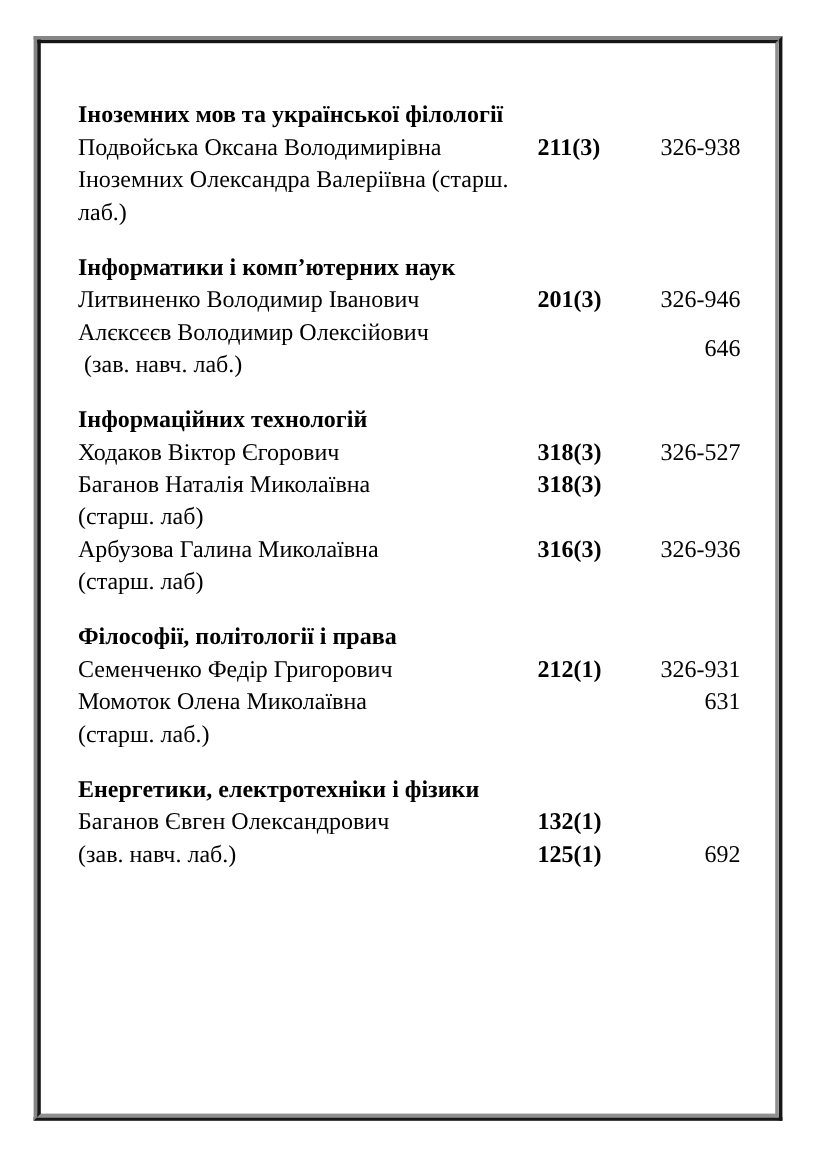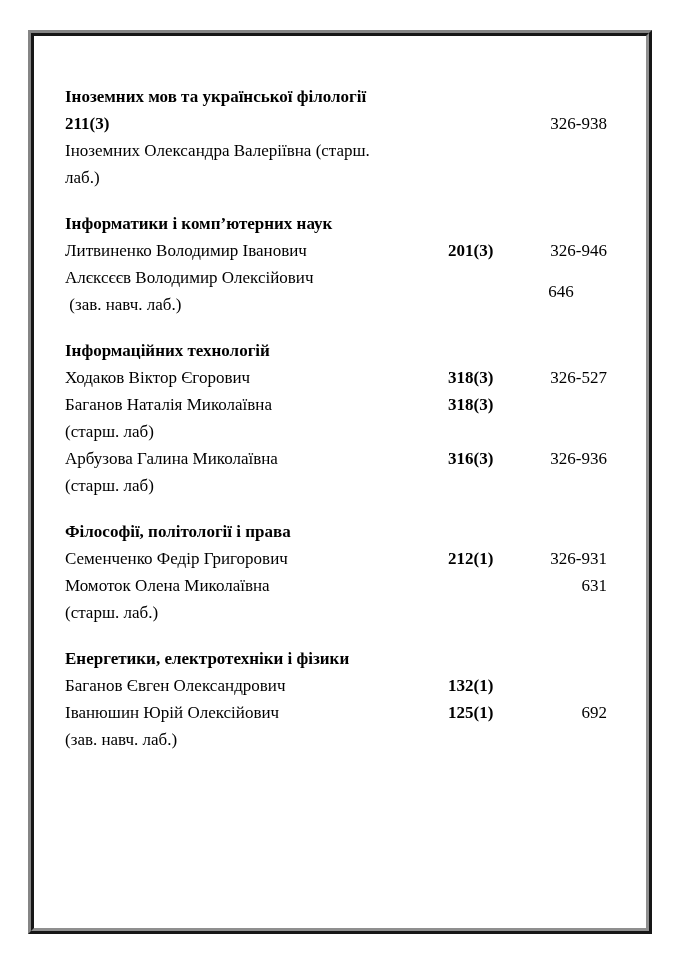--- a/index.html
+++ b/index.html
@@ -24,23 +24,23 @@
     border: 3px solid;
     border-color: var(--frame-gray, #858585) var(--frame-dark, #161616) var(--frame-dark, #161616) var(--frame-gray, #858585);
   }
   .page-frame-inner {
     width: 100%;
     height: 100%;
     box-sizing: border-box;
     border: 3px solid;
     border-color: var(--frame-dark, #161616) var(--frame-gray2, #8f8f8f) var(--frame-gray2, #8f8f8f) var(--frame-dark, #161616);
     background: var(--page-bg, #ffffff);
-    padding: 47px 39px 0 31px;
+    padding: 47px 29px 0 31px;
     overflow: hidden;
-    font-size: 17px;
+    font-size: 20px;
     line-height: 27px;
   }
   .section { margin-bottom: 19px; }
   .section-heading {
     font-weight: bold;
     white-space: pre;
   }
   .entry { display: flex; align-items: stretch; }
   .names { flex: 0 0 383px; min-width: 0; }
   .name-line { white-space: pre; }
@@ -49,31 +49,34 @@
     align-self: flex-start;
     white-space: pre;
     font-weight: bold;
   }
   .phone {
     flex: 1 1 auto;
     text-align: right;
     white-space: pre;
   }
   .phone.top { align-self: flex-start; }
-  .phone.center { align-self: center; text-align: center; }
+  .phone.center { align-self: center; }
 </style>
 </head>
 <body>
 
 <div class="page-frame">
   <div class="page-frame-inner">
 
     <div class="section">
       <div class="section-heading">Іноземних мов та української філології</div>
       <div class="entry">
+        <div class="names">
+          <div class="name-line">Подвойська Оксана Володимирівна</div>
+        </div>
         <div class="room">211(3)</div>
         <div class="phone top">326-938</div>
       </div>
       <div class="entry">
         <div class="names">
           <div class="name-line">Іноземних Олександра Валеріївна (старш.</div>
           <div class="name-line">лаб.)</div>
         </div>
         <div class="room"></div>
         <div class="phone top"></div>
@@ -147,21 +150,20 @@
     <div class="section">
       <div class="section-heading">Енергетики, електротехніки і фізики</div>
       <div class="entry">
         <div class="names">
           <div class="name-line">Баганов Євген Олександрович</div>
         </div>
         <div class="room">132(1)</div>
       </div>
       <div class="entry">
         <div class="names">
-          <div class="name-line">Іванюшин Юрій Олексійович</div>
           <div class="name-line">(зав. навч. лаб.)</div>
         </div>
         <div class="room">125(1)</div>
         <div class="phone top">692</div>
       </div>
     </div>
 
   </div>
 </div>
 

